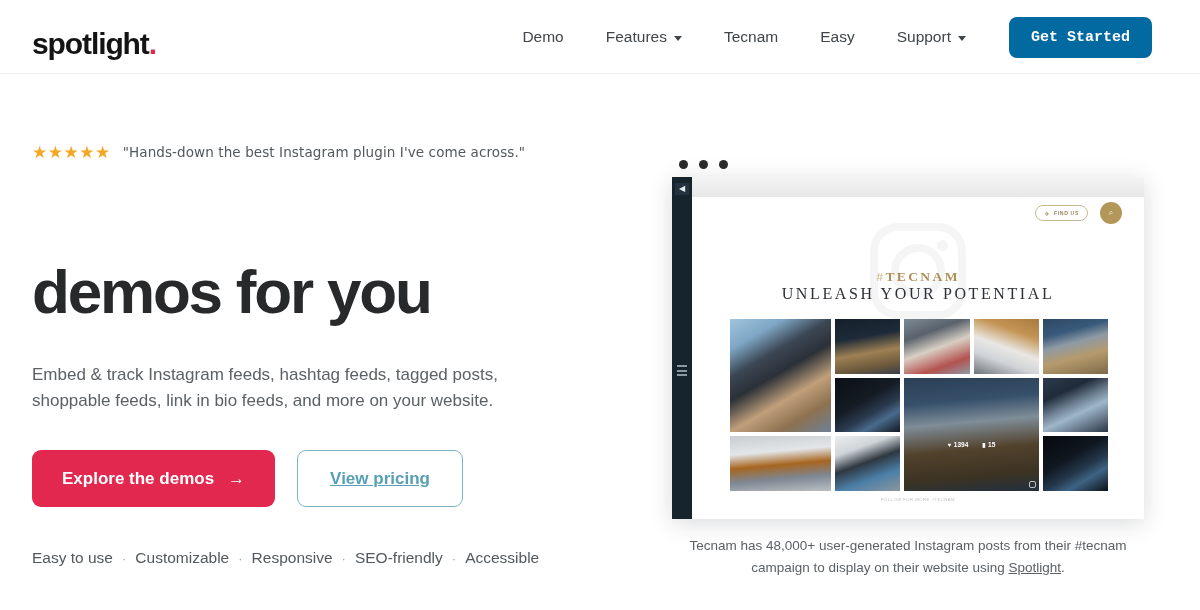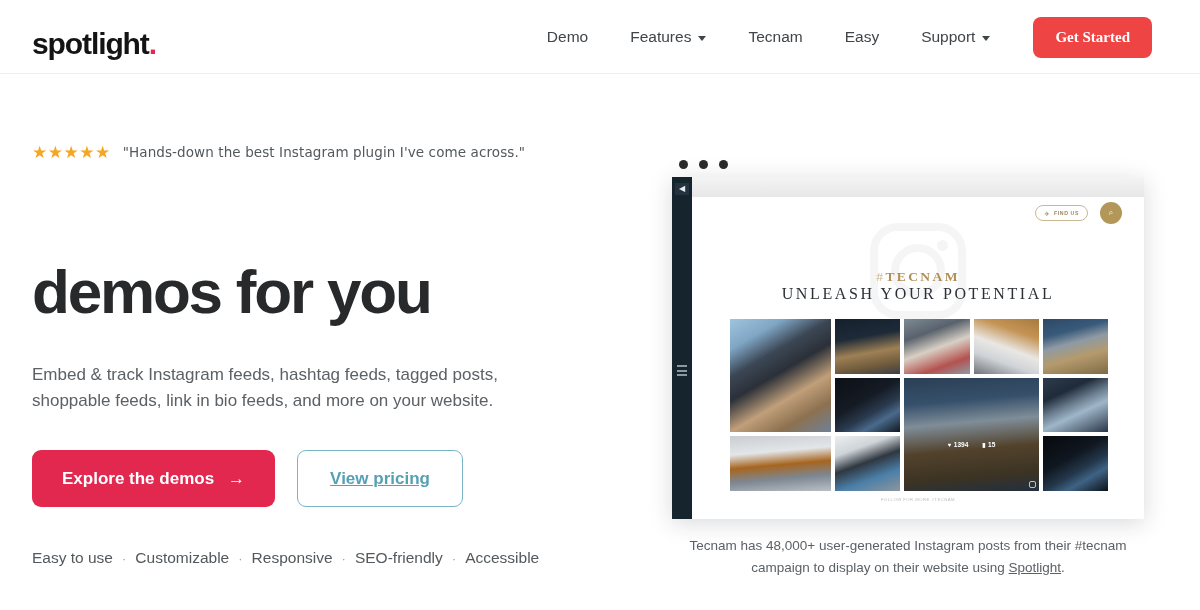--- a/index.html
+++ b/index.html
@@ -36,25 +36,25 @@
   }
   .caret {
     width: 0; height: 0;
     border-left: 4.5px solid transparent;
     border-right: 4.5px solid transparent;
     border-top: 5px solid #3f4549;
     display: inline-block; margin-top: 2px;
   }
   .cta-header {
     margin-left: 22px;
-    background: #ef4444; color: #fff;
+    background: #0369a1; color: #fff;
     font-size: 15px; font-weight: 700;
     padding: 12px 22px; border-radius: 8px;
     border: none; cursor: pointer; white-space: nowrap;
-    font-family: Liberation Serif, serif;
+    font-family: Liberation Mono, monospace;
   }
 
   
   .hero-left { position: absolute; left: 32px; top: 140px; width: 560px; }
 
   .rating-row { display: flex; align-items: center; gap: 12px; height: 24px; }
   .stars { display: flex; gap: 1px; color: #f5a623; font-size: 17px; line-height: 17px; letter-spacing: 0.5px; }
   .rating-quote {
     font-size: 13.5px; color: #52585c;
     font-family: "DejaVu Sans", sans-serif;

